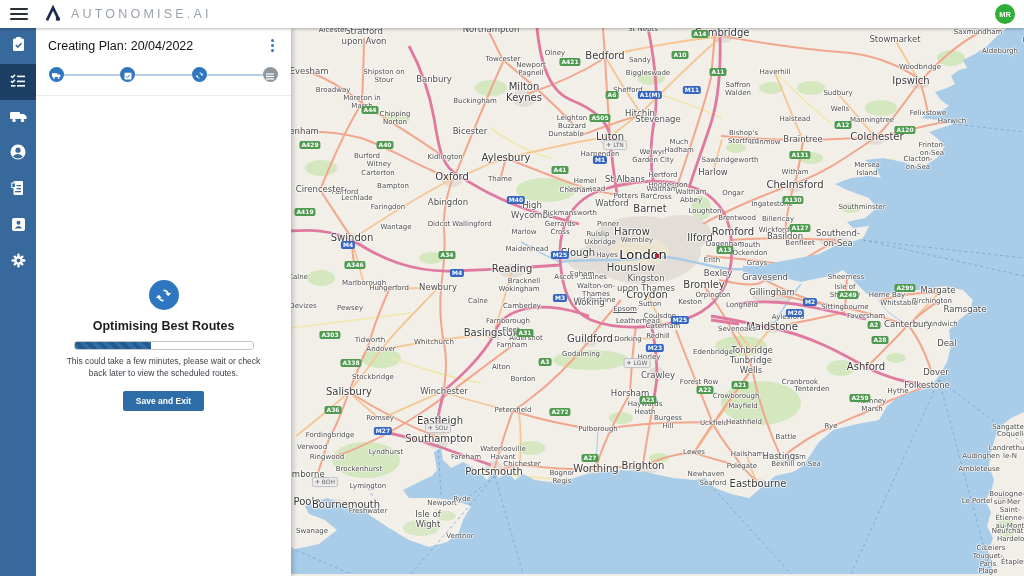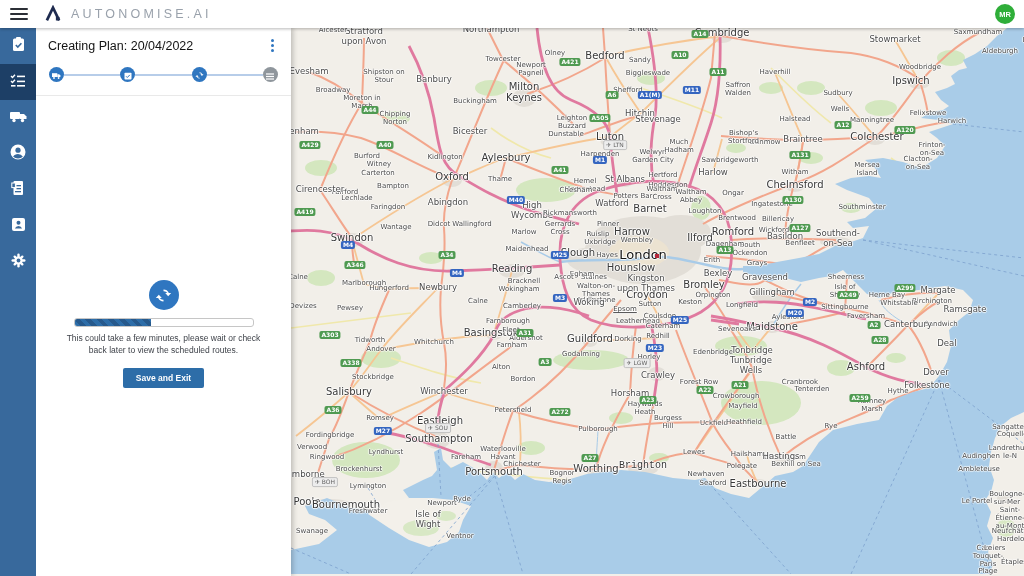--- a/index.html
+++ b/index.html
@@ -197,20 +197,21 @@
             <rect width="8" height="1.2" y="5.4" fill="#fff"></rect>
           </svg></span>
     </div>
   </div>
   <div class="pcontent">
     <div class="bigicon">
       <svg width="17" height="17" viewBox="0 0 20 20">
           <path d="M10 3a7 7 0 0 1 6.3 4H19l-3.5 4L12 7h2.5A5 5 0 0 0 10 5zM10 17a7 7 0 0 1-6.3-4H1l3.5-4L8 13H5.5a5 5 0 0 0 4.5 2z" fill="#fff"></path>
         </svg>
     </div>
+    <div class="htitle">Optimising Best Routes</div>
     <div class="pbar">
       <div class="pfill" style="width: 43%;"></div>
     </div>
     <div class="note">This could take a few minutes, please wait or check
 back later to view the scheduled routes.</div>
     <button class="savebtn">Save and Exit</button>
   </div>
 </div>
 
 <div class="map">
@@ -573,21 +574,21 @@
       <div class="mlabel s1" style="left: 337px; top: 312px;">Dorking</div>
       <div class="mlabel s1" style="left: 367px; top: 309px;">Redhill</div>
       <div class="mlabel s1" style="left: 358px; top: 330px;">Horley</div>
       <div class="mlabel s2" style="left: 367px; top: 348px;">Crawley</div>
       <div class="mlabel s1" style="left: 408px; top: 355px;">Forest Row</div>
       <div class="mlabel s2" style="left: 339px; top: 366px;">Horsham</div>
       <div class="mlabel s1" style="left: 354px; top: 381px;">Haywards
 Heath</div>
       <div class="mlabel s1" style="left: 377px; top: 395px;">Burgess
 Hill</div>
-      <div class="mlabel s3" style="left: 352px; top: 438px; font-family: Liberation Mono, monospace;">Brighton</div>
+      <div class="mlabel s3" style="left: 352px; top: 438px;">Brighton</div>
       <div class="mlabel s1" style="left: 415px; top: 447px;">Newhaven</div>
       <div class="mlabel s1" style="left: 422px; top: 456px;">Seaford</div>
       <div class="mlabel s1" style="left: 403px; top: 425px;">Lewes</div>
       <div class="mlabel s1" style="left: 451px; top: 439px;">Polegate</div>
       <div class="mlabel s1" style="left: 456px; top: 427px;">Hailsham</div>
       <div class="mlabel s3" style="left: 467px; top: 456px;">Eastbourne</div>
       <div class="mlabel s1" style="left: 423px; top: 396px;">Uckfield</div>
       <div class="mlabel s1" style="left: 453px; top: 395px;">Heathfield</div>
       <div class="mlabel s1" style="left: 445px; top: 369px;">Crowborough</div>
       <div class="mlabel s1" style="left: 452px; top: 379px;">Mayfield</div>

